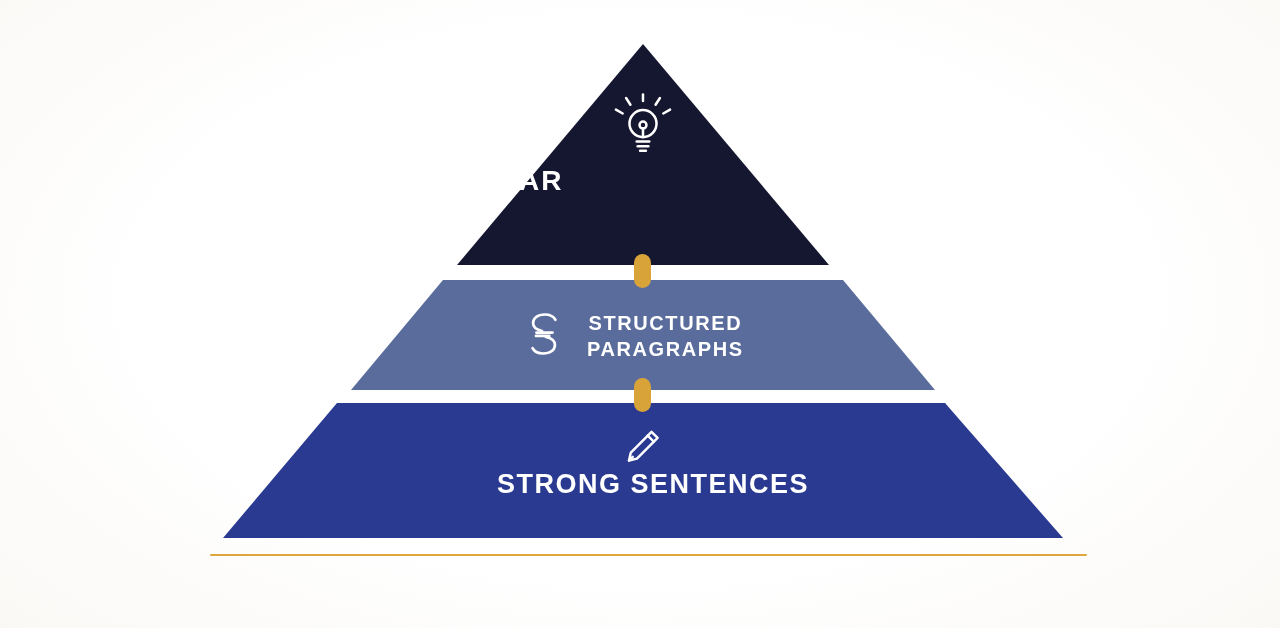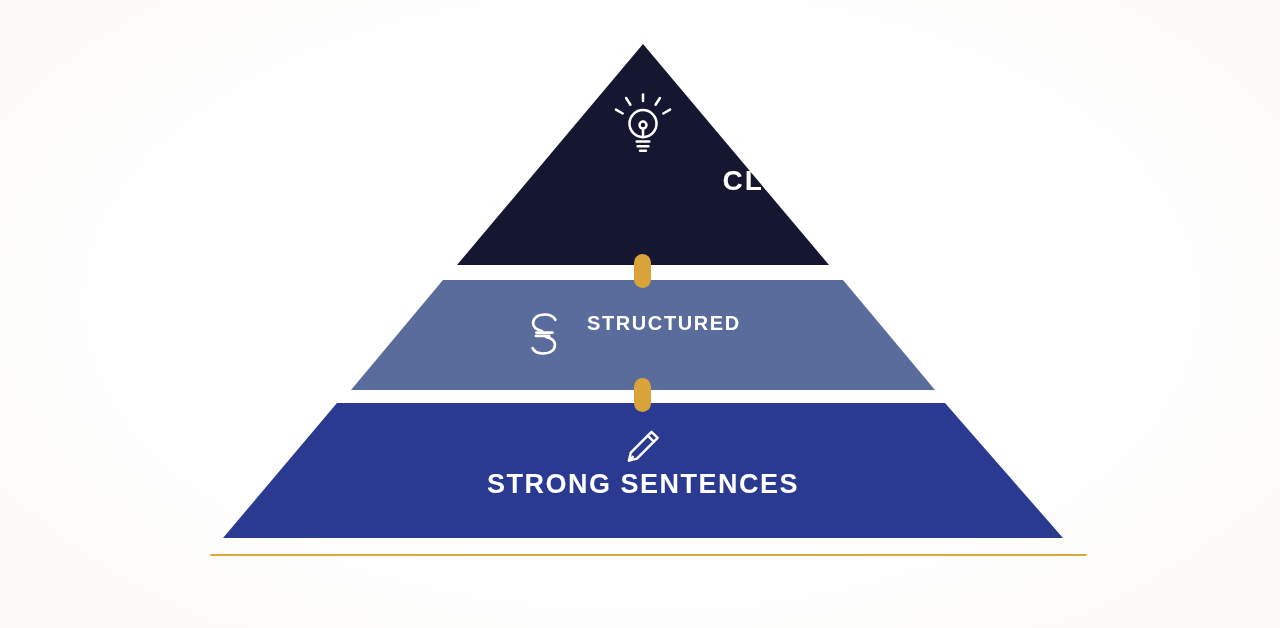--- a/index.html
+++ b/index.html
@@ -56,34 +56,34 @@
   .para-icon   { left: 525px; top: 310px; width: 38px; height: 48px; }
   .pencil-icon { left: 620px; top: 422px; width: 48px; height: 47px; }
   .label {
     position: absolute;
     color: #ffffff;
     font-weight: 700;
   }
   .label span { display: block; }
   .label-1 {
     left: 457px; top: 166px; width: 372px;
-    text-align: right;
+    text-align: left;
     font-size: 28px;
     line-height: 30px;
     letter-spacing: 2px;
   }
   .label-2 {
     left: 587px; top: 310px;
     text-align: center;
     font-size: 20px;
     line-height: 26px;
     letter-spacing: 1.6px;
   }
   .label-3 {
-    left: 223px; top: 470px; width: 840px;
+    left: 233px; top: 470px; width: 840px;
     text-align: center;
     font-size: 27px;
     line-height: 29px;
     letter-spacing: 1.5px;
   }
 </style>
 </head>
 <body>
 
 <div class="canvas">
@@ -119,20 +119,21 @@
   <div class="icon para-icon">
     <svg viewBox="0 0 40 50" fill="none" stroke="#ffffff" stroke-width="2.8" stroke-linecap="round" stroke-linejoin="round">
       <path d="M32 10 C30 6.5 26 4.5 21 4.5 C13 4.5 8.5 8.5 8.5 13.5 C8.5 18.5 13 20.8 18 21.8"></path>
       <path d="M8 40 C10 43.5 14 45.5 19 45.5 C27 45.5 31.5 41.5 31.5 36.5 C31.5 31.5 27 29.2 22 28.2"></path>
       <path d="M12 23.5 H29"></path>
       <path d="M11.5 27 H25.5"></path>
     </svg>
   </div>
   <div class="label label-2">
     <span>STRUCTURED</span>
+    <span>PARAGRAPHS</span>
   </div>
 
   <div class="icon pencil-icon">
     <svg viewBox="0 0 50 50" fill="none" stroke="#ffffff" stroke-width="2.6" stroke-linecap="round" stroke-linejoin="round">
       <path d="M33 10.5 L39.5 17 L17.5 39 L9 41 L11 32.5 Z"></path>
       <path d="M29 14.5 L35.5 21"></path>
       <path d="M9 41 L13 37"></path>
     </svg>
   </div>
   <div class="label label-3">

